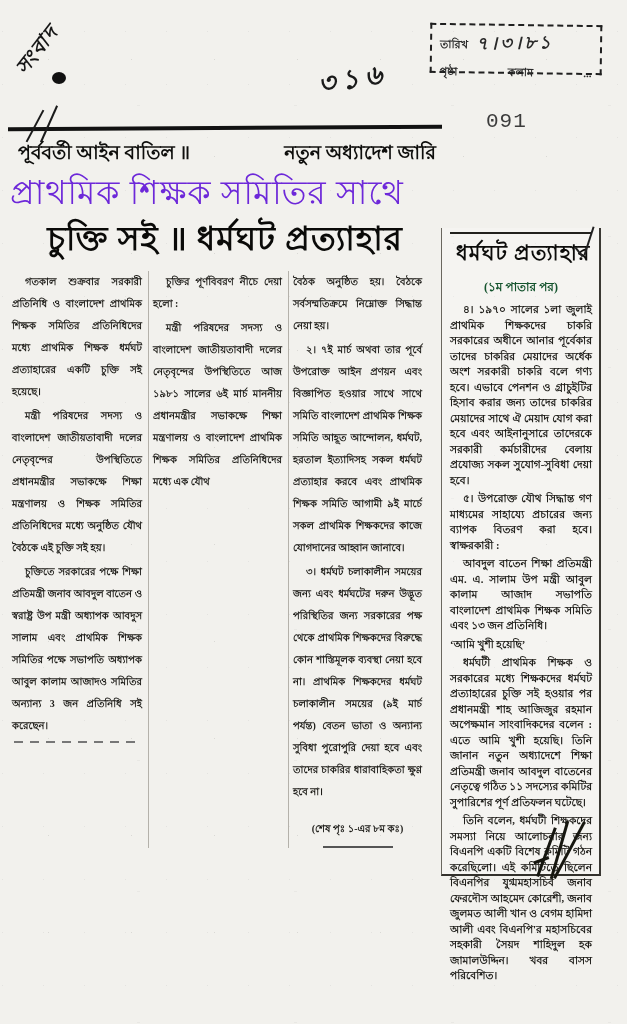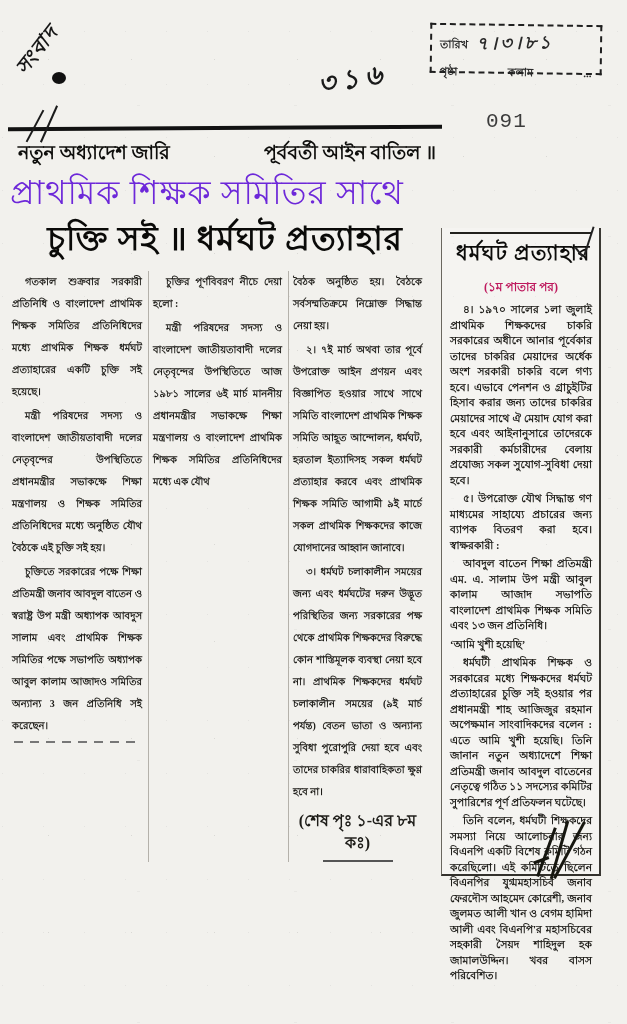--- a/index.html
+++ b/index.html
@@ -77,42 +77,42 @@
     width:140px;box-sizing:border-box;
     padding:0 6px 0 4px;
     font-size:10px;line-height:22px;
     font-weight:700;color:#1d1c18;
     text-align:justify;
   }
   .col + .col{border-left:1px solid #b4b1aa;}
   .col p{margin:0 0 2px 0;text-indent:13px;}
   .col p.no-indent{text-indent:0;}
   .col-footer{
-    text-align:center;font-weight:900;font-size:16px;margin-top:7px;text-indent:0 !important;
+    text-align:center;font-weight:900;font-size:10px;margin-top:15px;text-indent:0 !important;
   }
   .col-endline{width:70px;height:2px;background:#555;margin:6px auto 0 auto;}
   .col1-endline{height:2px;margin:4px 2px 0 2px;
     background:repeating-linear-gradient(90deg,#777 0 9px,transparent 9px 16px);}
   
   .sidebar{
     position:absolute;left:441px;top:228px;width:160px;height:648px;
     box-sizing:border-box;
     border-left:1px solid #6a675f;
     border-right:2px solid #3a3833;
     border-bottom:2px solid #33312c;
     padding:4px 7px 24px 8px;
     background:rgba(255,255,255,.25);
   }
   .sidebar-titlebox{border-top:2px solid #22211d;padding-top:3px;position:relative;}
   .sidebar-title{
     font-size:21px;font-weight:900;color:#0c0c0a;letter-spacing:1px;
     text-align:left;padding-left:6px;white-space:nowrap;
   }
   .sidebar-subtitle{
-    text-align:center;font-size:12px;font-weight:900;margin:6px 0 4px 0;color:#be185d;
+    text-align:center;font-size:12px;font-weight:900;margin:6px 0 4px 0;color:#14532d;
   }
   .sidebar p{
     margin:0 0 3px 0;font-size:10.6px;line-height:15.5px;font-weight:700;
     text-align:justify;text-indent:13px;color:#1d1c18;
   }
   .sidebar-subhead{
     text-align:center;font-size:12.5px;font-weight:900;line-height:17px;
     margin:6px auto 5px auto;width:80px;text-indent:0 !important;
   }
   
@@ -146,22 +146,22 @@
 
 <div class="ref-number">৩১৬</div>
 <div class="scan-number">091</div>
 
 <div class="top-rule"></div>
 <div class="pen-slash slash-a"></div>
 <div class="pen-slash slash-b"></div>
 
 <div class="article">
   <div class="kicker">
+    <span>পূর্ববর্তী আইন বাতিল ॥</span>
     <span>নতুন অধ্যাদেশ জারি</span>
-    <span>পূর্ববর্তী আইন বাতিল ॥</span>
   </div>
   <div class="headline-1">প্রাথমিক শিক্ষক সমিতির সাথে</div>
   <div class="headline-2">চুক্তি সই ॥ ধর্মঘট প্রত্যাহার</div>
 
   <div class="cols">
     <div class="col">
       <p>গতকাল শুক্রবার সরকারী প্রতিনিধি ও বাংলাদেশ প্রাথমিক শিক্ষক সমিতির প্রতিনিধিদের মধ্যে প্রাথমিক শিক্ষক ধর্মঘট প্রত্যাহারের একটি চুক্তি সই হয়েছে।</p>
       <p>মন্ত্রী পরিষদের সদস্য ও বাংলাদেশ জাতীয়তাবাদী দলের নেতৃবৃন্দের উপস্থিতিতে প্রধানমন্ত্রীর সভাকক্ষে শিক্ষা মন্ত্রণালয় ও শিক্ষক সমিতির প্রতিনিধিদের মধ্যে অনুষ্ঠিত যৌথ বৈঠকে এই চুক্তি সই হয়।</p>
       <p>চুক্তিতে সরকারের পক্ষে শিক্ষা প্রতিমন্ত্রী জনাব আবদুল বাতেন ও স্বরাষ্ট্র উপ মন্ত্রী অধ্যাপক আবদুস সালাম এবং প্রাথমিক শিক্ষক সমিতির পক্ষে সভাপতি অধ্যাপক আবুল কালাম আজাদও সমিতির অন্যান্য 3 জন প্রতিনিধি সই করেছেন।</p>
       <div class="col1-endline"></div>

